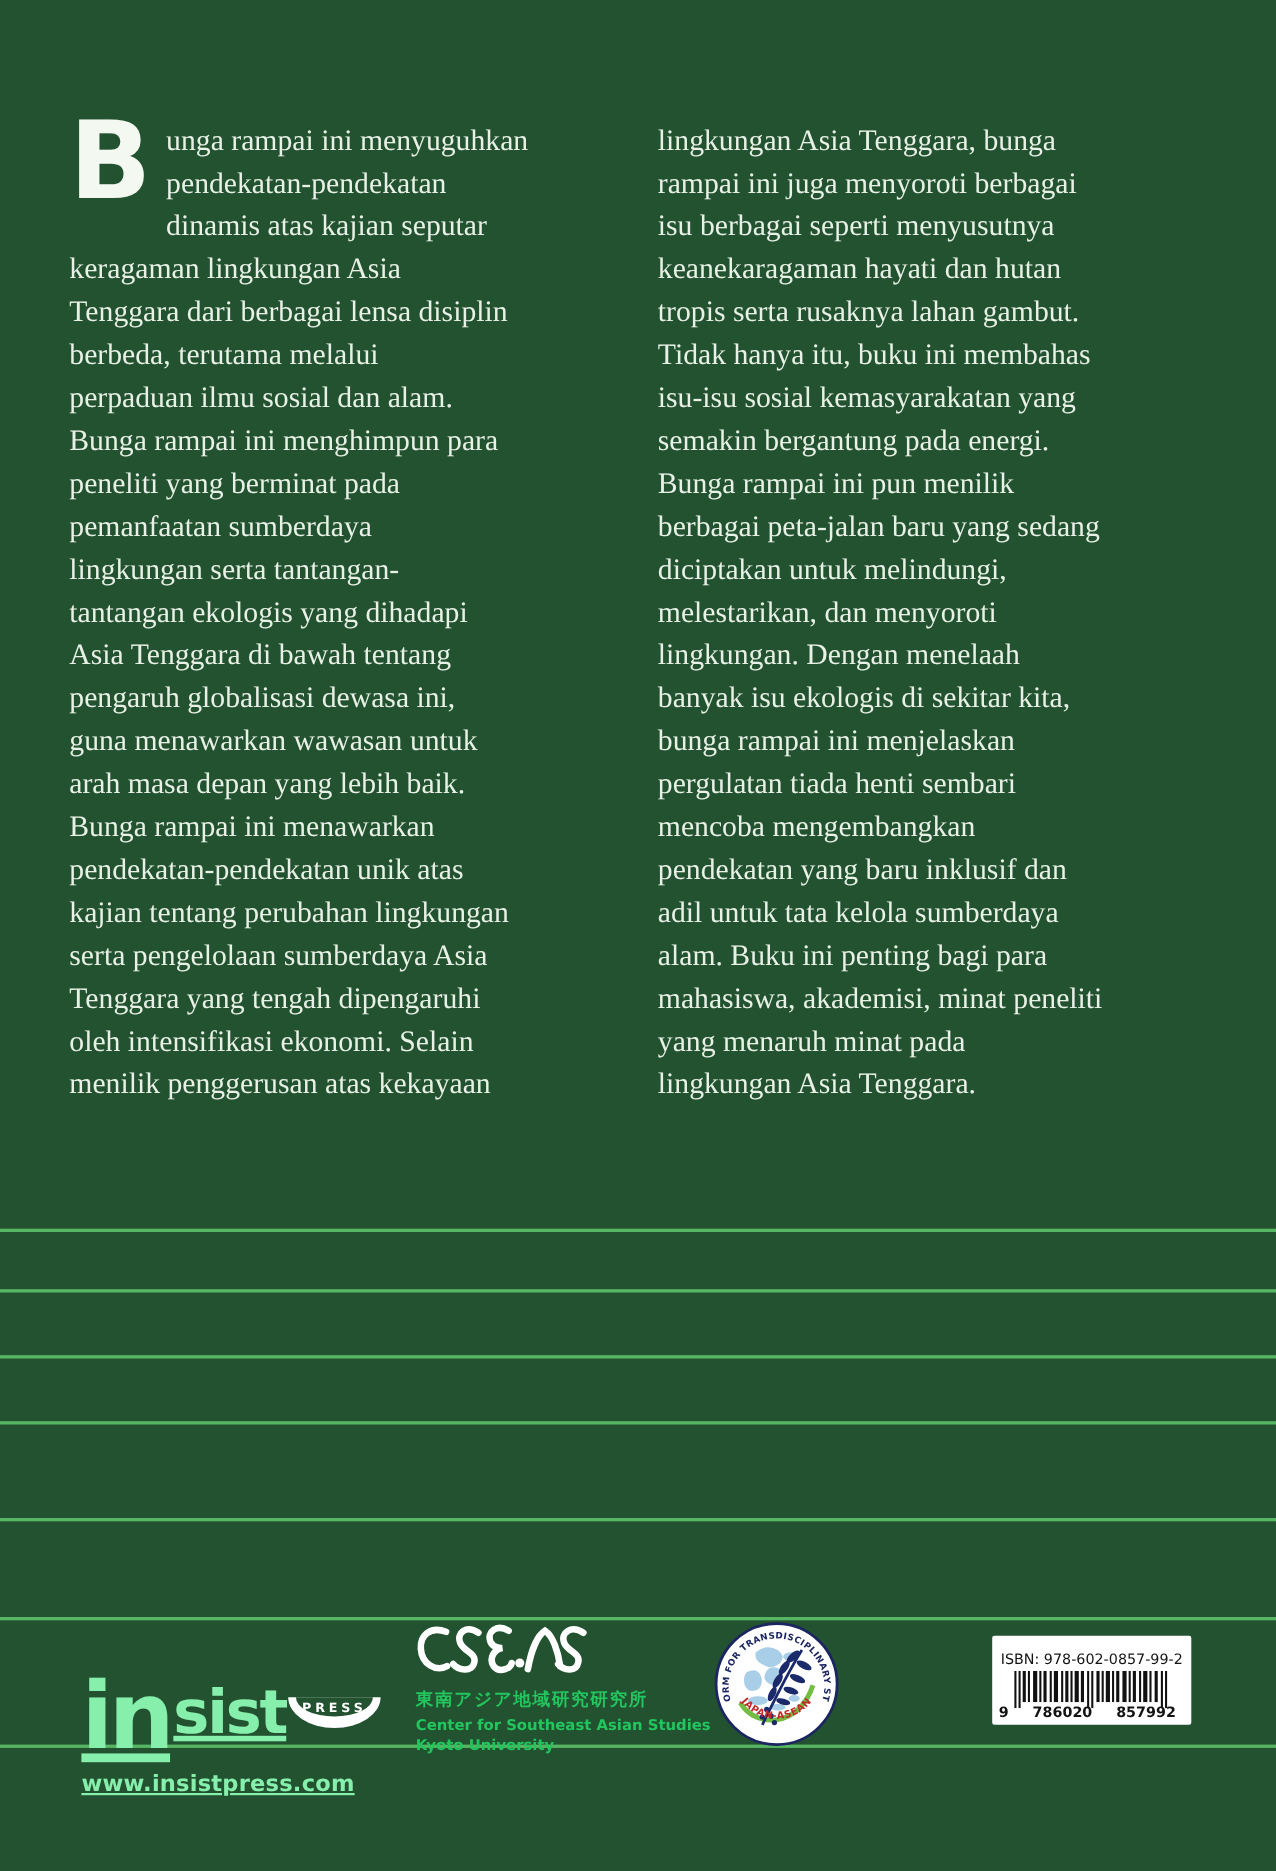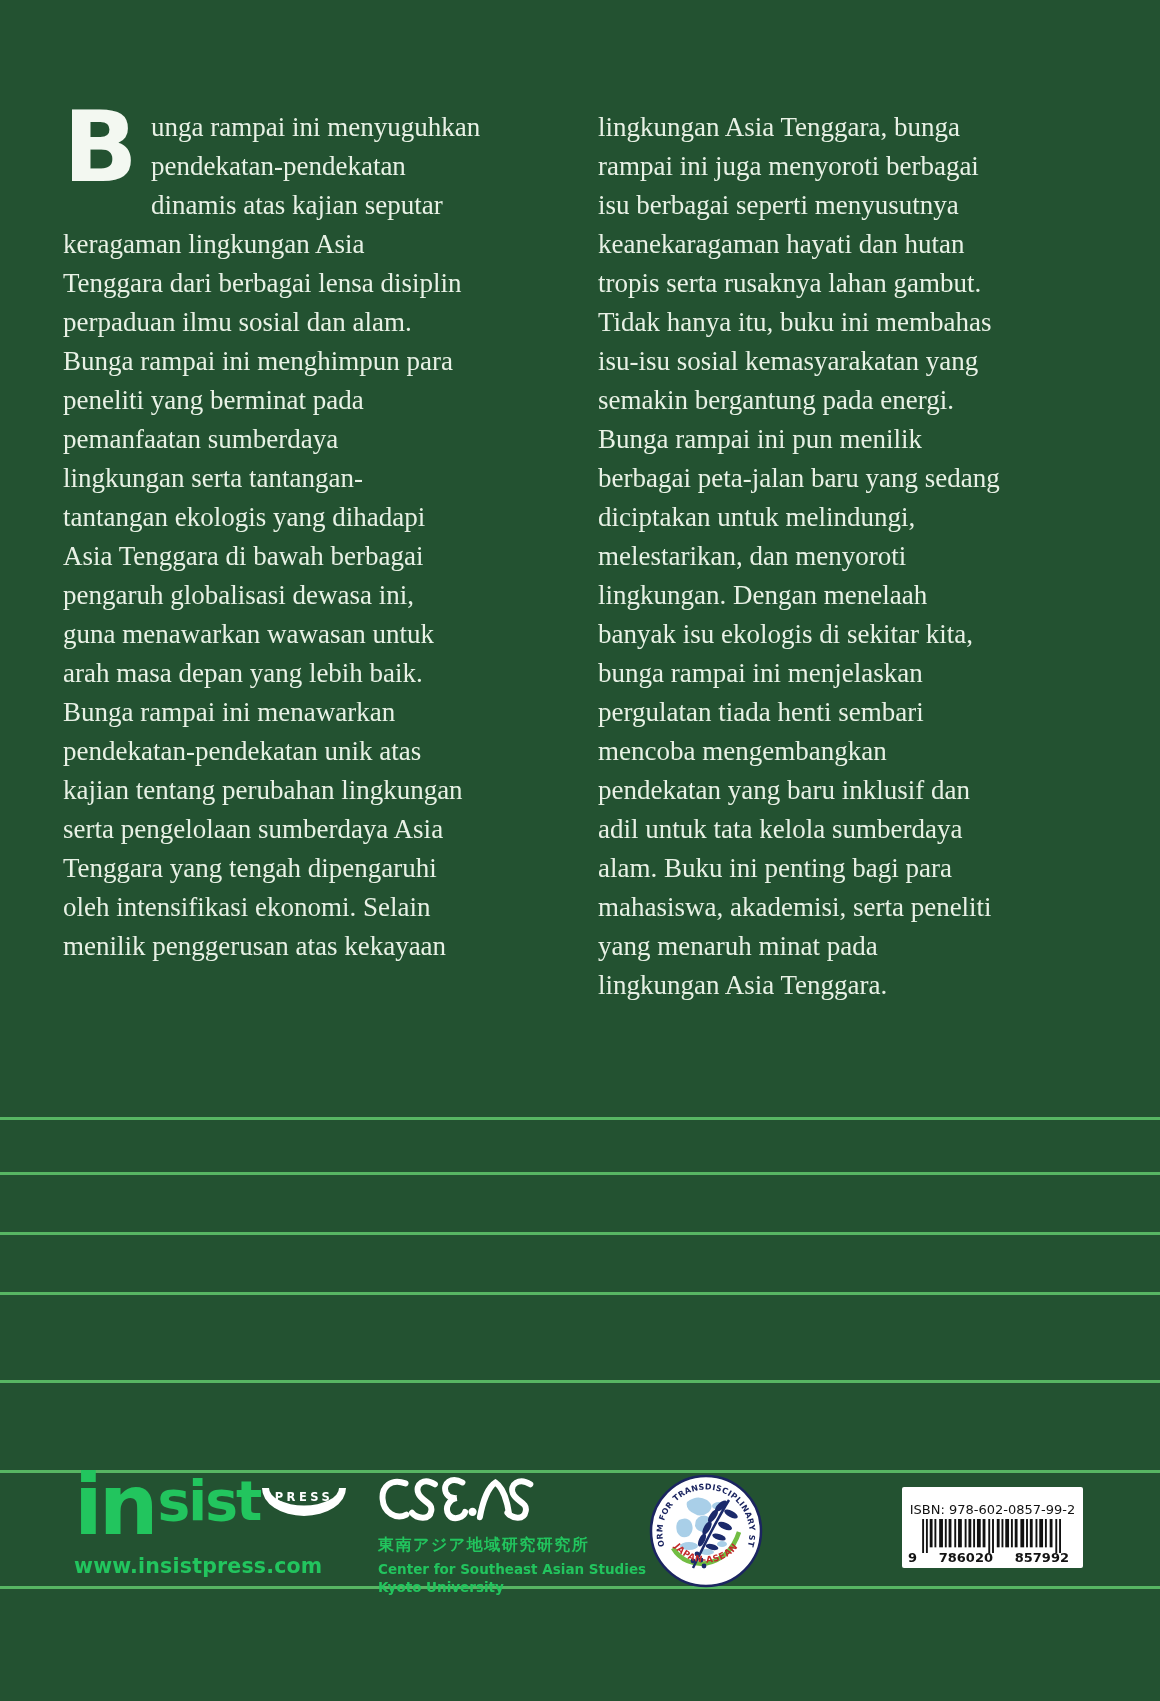--- a/index.html
+++ b/index.html
@@ -15,22 +15,22 @@
   .col-left{left:63px;}
   .col-right{left:598px;}
   .line{white-space:nowrap;}
   .dropcap-float{float:left;width:88px;height:80px;}
   .dropcap{
     font-family:"DejaVu Sans","Liberation Sans",sans-serif;
     font-weight:bold;font-size:98px;line-height:78px;color:#f3f8f1;
   }
   .divider{position:absolute;left:0;width:1160px;height:3px;background:#57b663;}
   
-  .insist-block{position:absolute;left:74px;top:1467px;color:#22c55e;
-    font-family:"DejaVu Sans","Liberation Sans",sans-serif;}
+  .insist-block{position:absolute;left:74px;top:1522px;color:#86efac;
+    font-family:"DejaVu Sans","Liberation Sans",sans-serif;text-decoration:underline;}
   .insist-row{display:flex;align-items:flex-start;}
   .insist-in{font-size:84px;line-height:0.92;font-weight:bold;letter-spacing:-4px;}
   .insist-right{margin-left:3px;margin-top:12px;display:flex;flex-direction:row;align-items:center;}
   .insist-sist{font-size:55px;line-height:0.82;font-weight:bold;letter-spacing:-2px;}
   .insist-url{margin-top:10px;font-size:20.5px;font-weight:bold;letter-spacing:0.2px;}
   .cseas-block{position:absolute;left:378px;top:1476px;color:#22c55e;
     font-family:"DejaVu Sans","Liberation Sans",sans-serif;}
   .cseas-jp{margin-top:9px;font-size:16px;font-weight:bold;letter-spacing:1.5px;}
   .cseas-en{font-size:13.5px;font-weight:bold;margin-top:5px;}
   .cseas-en2{font-size:13.5px;font-weight:bold;margin-top:2px;}
@@ -52,27 +52,28 @@
 
   <div class="col col-left">
     <div class="dropcap-float">
       <span class="dropcap">B</span>
     </div>
   <div class="line">unga rampai ini menyuguhkan</div>
       <div class="line">pendekatan-pendekatan</div>
       <div class="line">dinamis atas kajian seputar</div>
       <div class="line">keragaman lingkungan Asia</div>
       <div class="line">Tenggara dari berbagai lensa disiplin</div>
+      <div class="line">berbeda, terutama melalui</div>
       <div class="line">perpaduan ilmu sosial dan alam.</div>
       <div class="line">Bunga rampai ini menghimpun para</div>
       <div class="line">peneliti yang berminat pada</div>
       <div class="line">pemanfaatan sumberdaya</div>
       <div class="line">lingkungan serta tantangan-</div>
       <div class="line">tantangan ekologis yang dihadapi</div>
-      <div class="line">Asia Tenggara di bawah berbagai</div>
+      <div class="line">Asia Tenggara di bawah tentang</div>
       <div class="line">pengaruh globalisasi dewasa ini,</div>
       <div class="line">guna menawarkan wawasan untuk</div>
       <div class="line">arah masa depan yang lebih baik.</div>
       <div class="line">Bunga rampai ini menawarkan</div>
       <div class="line">pendekatan-pendekatan unik atas</div>
       <div class="line">kajian tentang perubahan lingkungan</div>
       <div class="line">serta pengelolaan sumberdaya Asia</div>
       <div class="line">Tenggara yang tengah dipengaruhi</div>
       <div class="line">oleh intensifikasi ekonomi. Selain</div>
       <div class="line">menilik penggerusan atas kekayaan</div>
@@ -92,21 +93,21 @@
       <div class="line">diciptakan untuk melindungi,</div>
       <div class="line">melestarikan, dan menyoroti</div>
       <div class="line">lingkungan. Dengan menelaah</div>
       <div class="line">banyak isu ekologis di sekitar kita,</div>
       <div class="line">bunga rampai ini menjelaskan</div>
       <div class="line">pergulatan tiada henti sembari</div>
       <div class="line">mencoba mengembangkan</div>
       <div class="line">pendekatan yang baru inklusif dan</div>
       <div class="line">adil untuk tata kelola sumberdaya</div>
       <div class="line">alam. Buku ini penting bagi para</div>
-      <div class="line">mahasiswa, akademisi, serta peneliti</div>
+      <div class="line">mahasiswa, akademisi, minat peneliti</div>
       <div class="line">yang menaruh minat pada</div>
       <div class="line">lingkungan Asia Tenggara.</div>
     </div>
 
   <div class="divider" style="top:1117px"></div>
   <div class="divider" style="top:1172px"></div>
   <div class="divider" style="top:1232px"></div>
   <div class="divider" style="top:1292px"></div>
   <div class="divider" style="top:1380px"></div>
   <div class="divider" style="top:1470px"></div>

